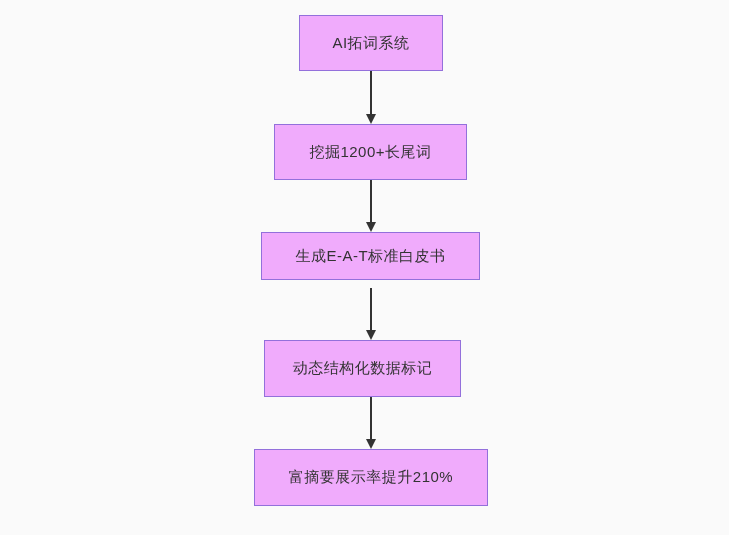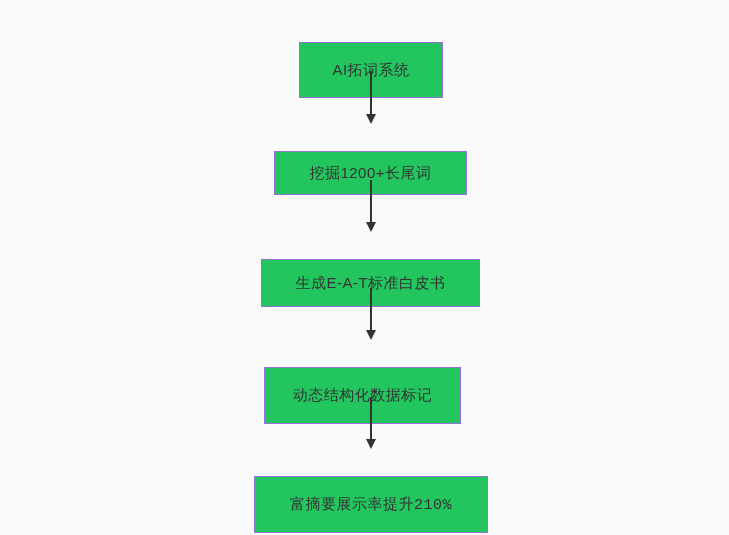--- a/index.html
+++ b/index.html
@@ -14,36 +14,35 @@
     overflow: hidden;
   }
   .canvas {
     position: relative;
     width: 729px;
     height: 535px;
   }
   .flow-node {
     position: absolute;
     box-sizing: border-box;
-    background: #22c55e;
+    background: #f0abfc;
     border: 1px solid #9370DB;
     color: #333333;
     font-size: 15px;
     display: flex;
     align-items: center;
     justify-content: center;
     text-align: center;
     letter-spacing: 0.5px;
-    margin-top: 27px;
   }
   .node-1 { left: 299px; top: 15px;  width: 144px; height: 56px; }
-  .node-2 { left: 274px; top: 124px; width: 193px; height: 44px; }
+  .node-2 { left: 274px; top: 124px; width: 193px; height: 56px; }
   .node-3 { left: 261px; top: 232px; width: 219px; height: 48px; }
   .node-4 { left: 264px; top: 340px; width: 197px; height: 57px; }
-  .node-5 { left: 254px; top: 449px; width: 234px; height: 57px; font-family: Liberation Mono, monospace; }
+  .node-5 { left: 254px; top: 449px; width: 234px; height: 57px; }
 
   .flow-edge {
     position: absolute;
     left: 366px;
     width: 10px;
   }
   .flow-edge .edge-line {
     position: absolute;
     left: 4px;
     top: 0;

